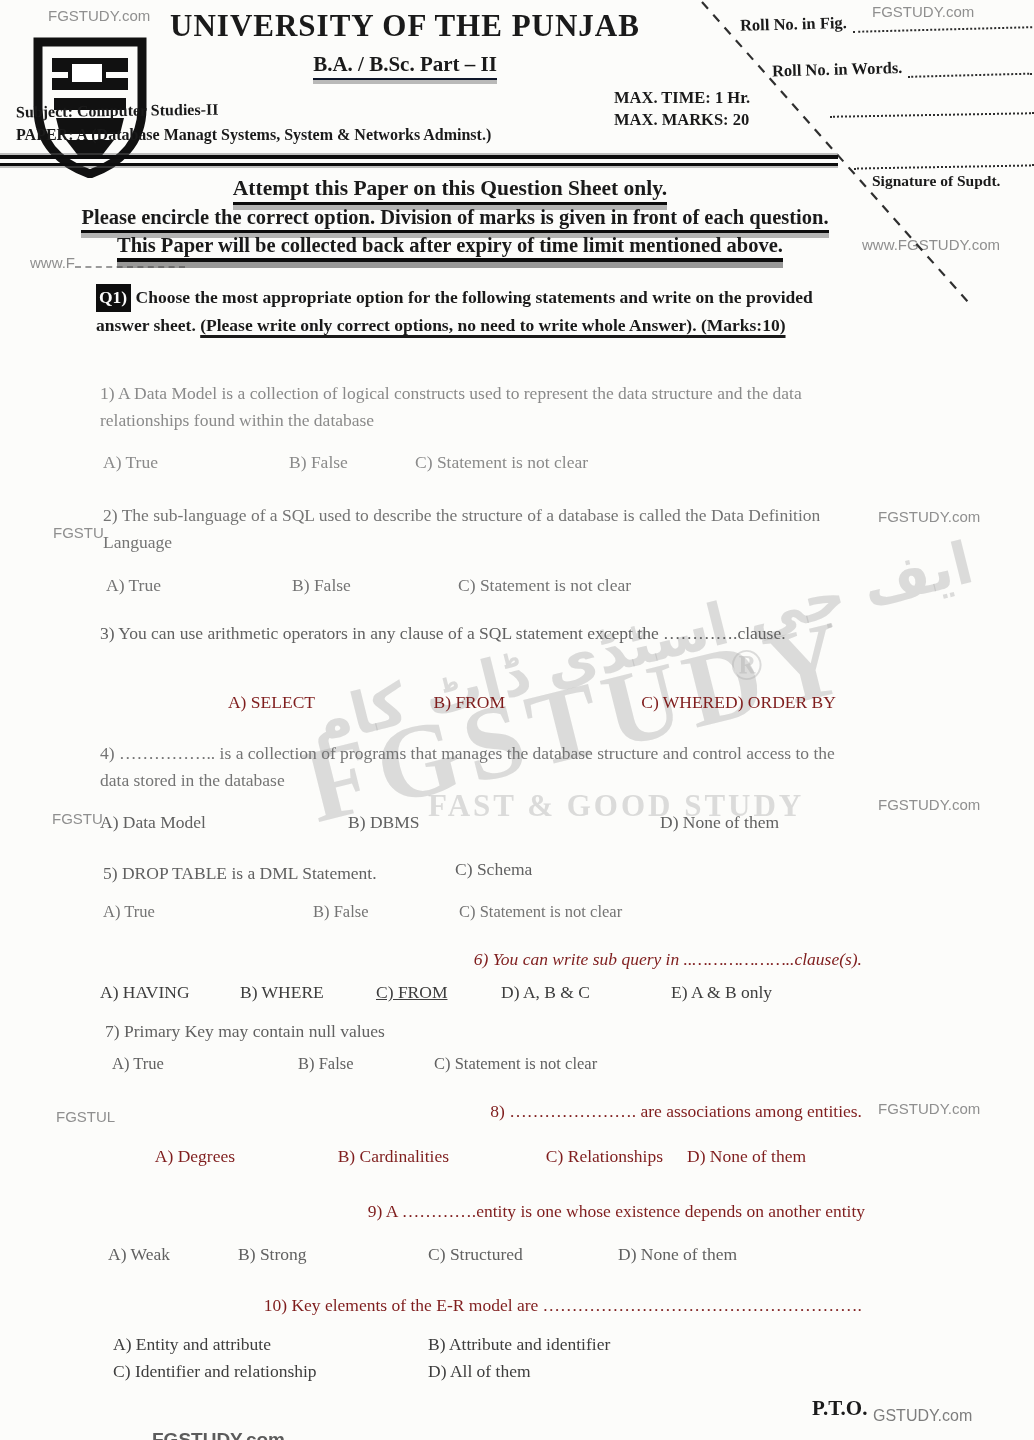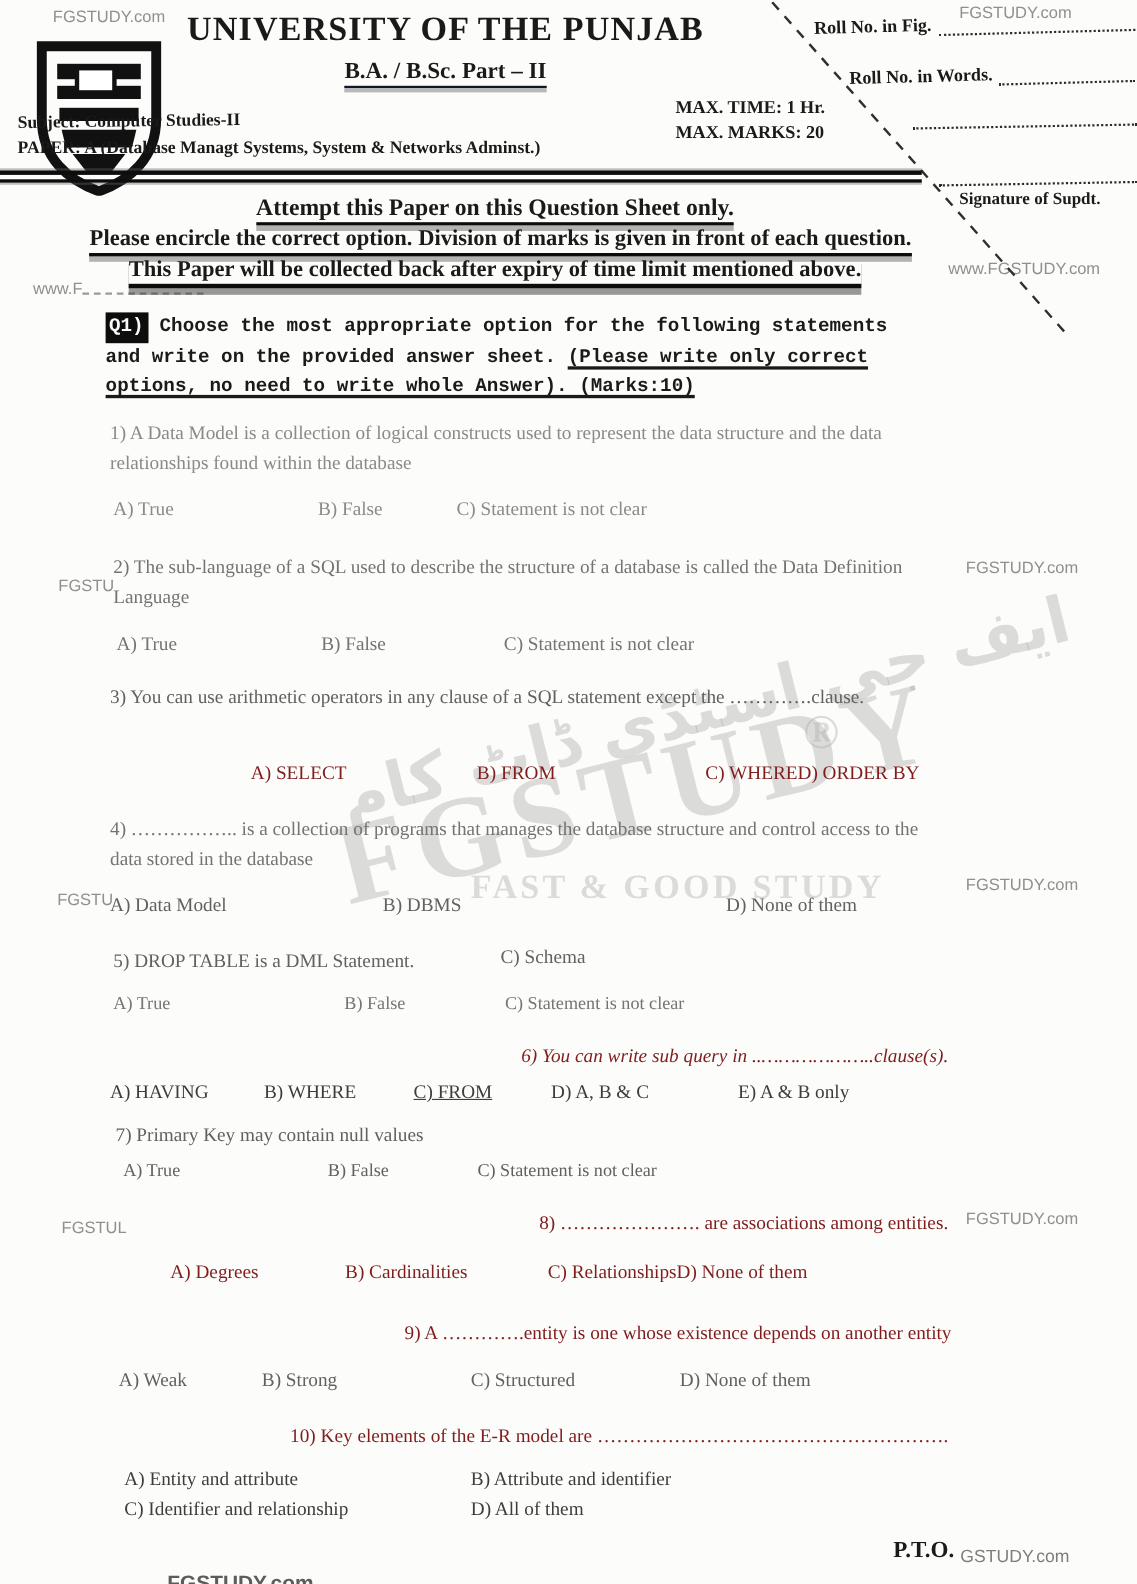--- a/index.html
+++ b/index.html
@@ -95,21 +95,21 @@
   <div class="abs" style="left:0;top:176px;width:900px;text-align:center;">
     <span class="b ul3" style="font-size:21.5px;">Attempt this Paper on this Question Sheet only.</span>
   </div>
   <div class="abs" style="left:0;top:206px;width:910px;text-align:center;">
     <span class="b ul3" style="font-size:20.5px;">Please encircle the correct option. Division of marks is given in front of each question.</span>
   </div>
   <div class="abs" style="left:0;top:234px;width:900px;text-align:center;">
     <span class="b ulthick" style="font-size:20.5px;">This Paper will be collected back after expiry of time limit mentioned above.</span>
   </div>
 
-  <div class="abs b qtext" style="left:96px;top:284px;width:748px;font-size:17.5px;font-family:Liberation Mono, monospace;">
+  <div class="abs b qtext" style="left:96px;top:284px;width:748px;font-size:17.5px;">
     <span class="badge">Q1)</span>
     <span>Choose the most appropriate option for the following statements and write on the provided answer sheet.  </span><span class="intro-ul">(Please write only correct options, no need to write whole Answer). (Marks:10)</span>
   </div>
 
   <div class="abs qtext f1" style="left:100px;top:380px;">1) A Data Model is a collection of logical constructs used to represent the data structure and the data relationships found within the database</div>
   <div class="abs orow f1" style="left:103px;top:452px;">
     <span style="width:186px;">A) True</span>
     <span style="width:126px;">B) False</span>
     <span>C) Statement is not clear</span>
   </div>
@@ -154,21 +154,21 @@
   </div>
 
   <div class="abs qtext f3" style="left:105px;top:1018px;">7) Primary Key may contain null values</div>
   <div class="abs orow f3" style="left:112px;top:1054px;font-size:16.5px;">
     <span style="width:186px;">A) True</span>
     <span style="width:136px;">B) False</span>
     <span>C) Statement is not clear</span>
   </div>
 
   <div class="abs qtext f4" style="left:100px;top:1098px;">8) …………………. are associations among entities.</div>
-  <div class="abs orow f4" style="left:108px;top:1146px;">
+  <div class="abs orow f4" style="left:108px;top:1146px;gap:24px;">
     <span style="width:127px;">A) Degrees</span>
     <span style="width:190px;">B) Cardinalities</span>
     <span style="width:190px;">C) Relationships</span>
     <span>D) None of them</span>
   </div>
 
   <div class="abs qtext f4" style="left:103px;top:1198px;">9) A ………….entity is one whose existence depends on another entity</div>
   <div class="abs orow f3" style="left:108px;top:1244px;">
     <span style="width:130px;">A) Weak</span>
     <span style="width:190px;">B) Strong</span>

